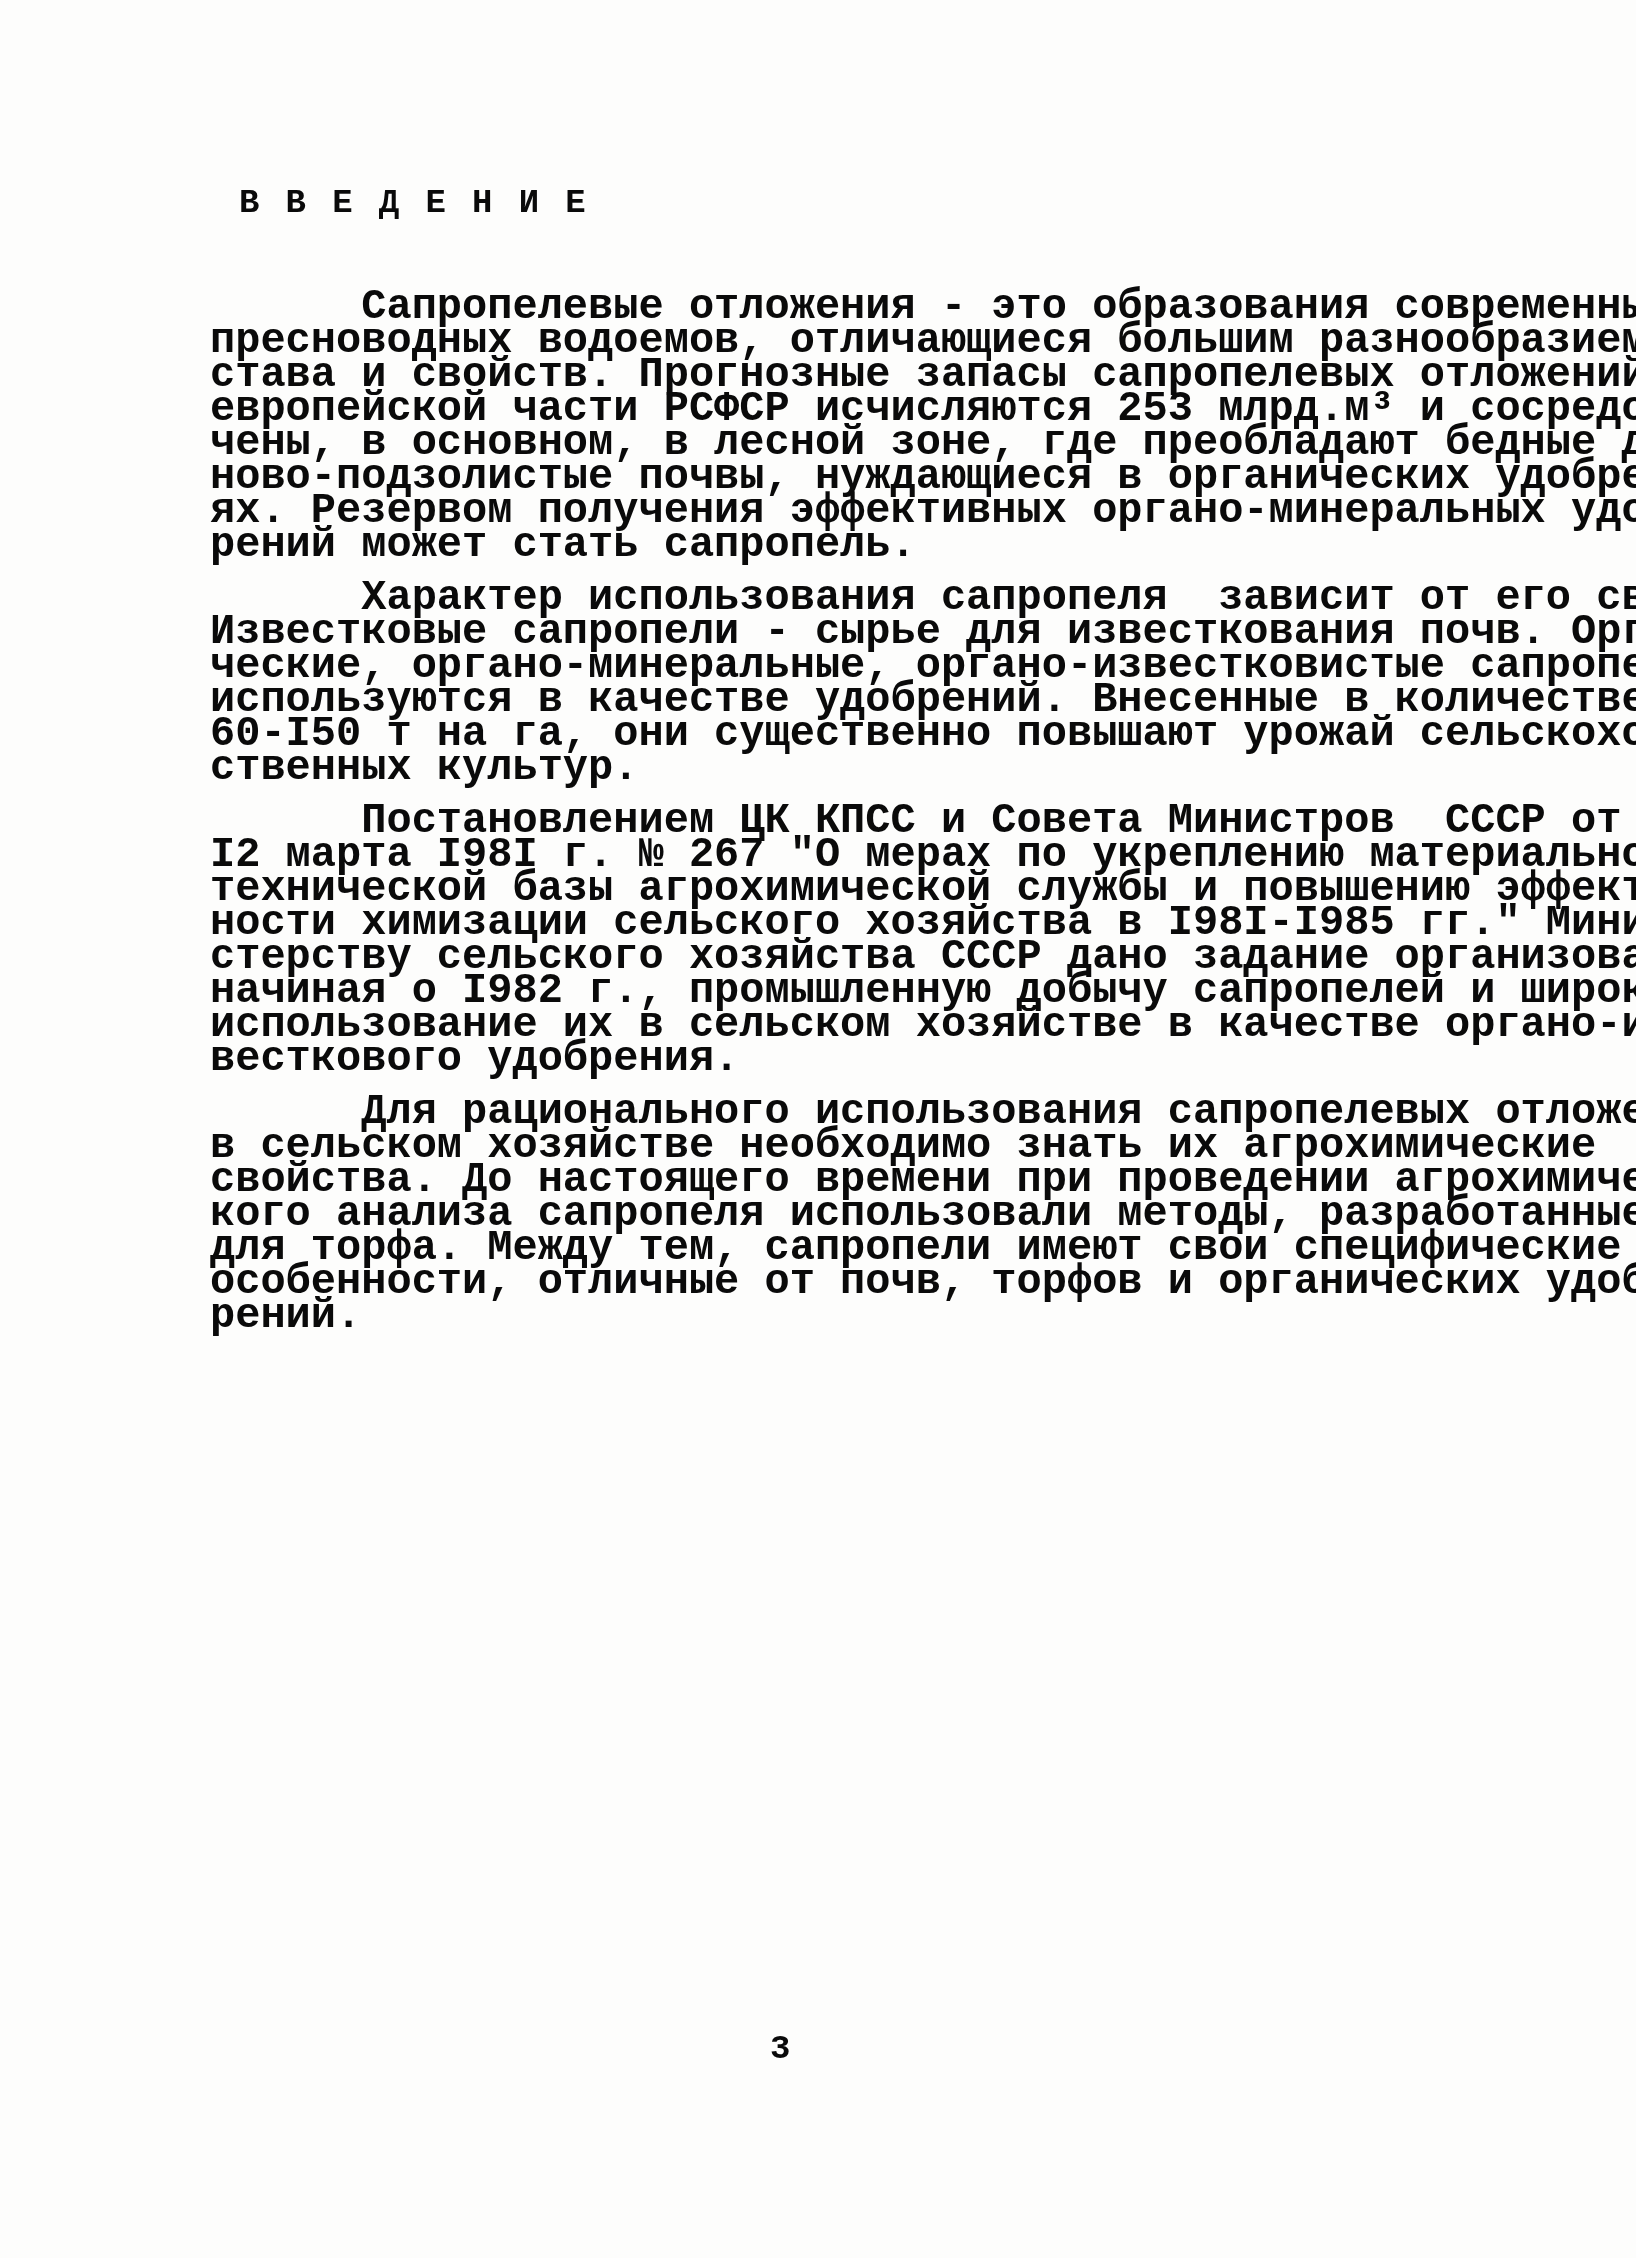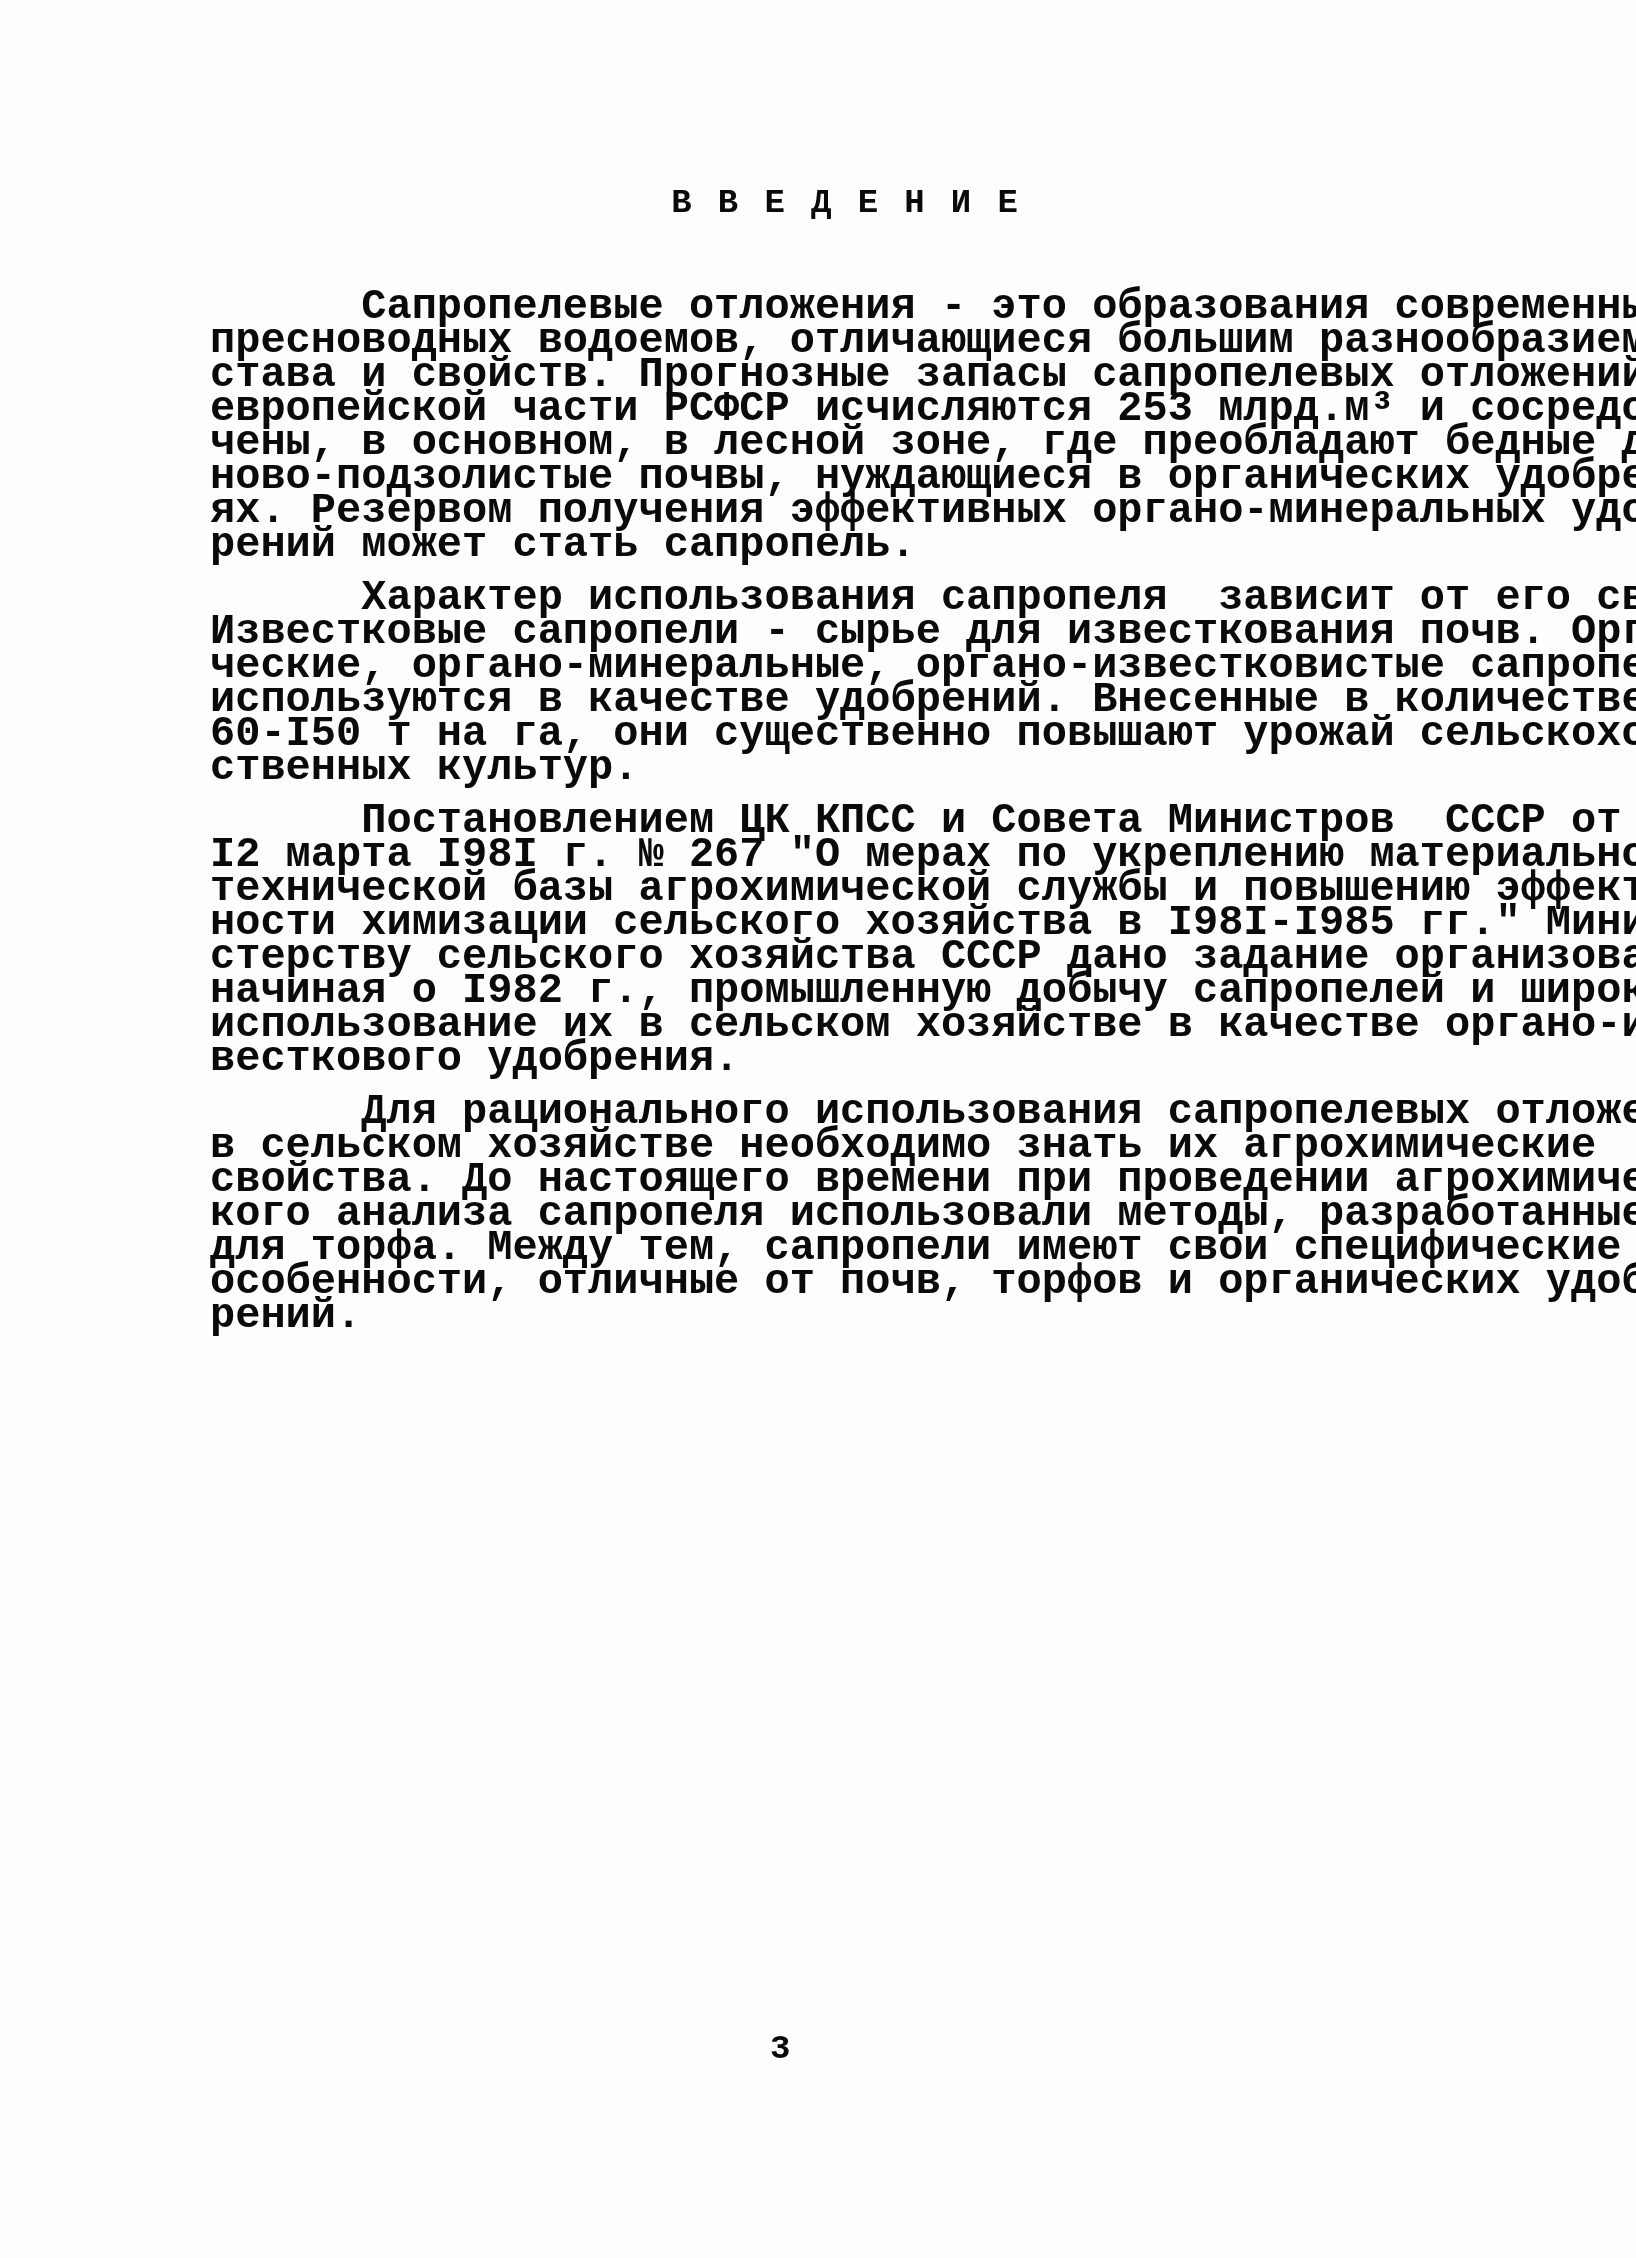--- a/index.html
+++ b/index.html
@@ -16,21 +16,20 @@
     color: #0a0a0a;
     font-family: "Liberation Mono", "DejaVu Sans Mono", monospace;
     overflow: hidden;
   }
   .title {
     position: absolute;
     top: 184px;
     left: 239px;
     width: 1214px;
     margin: 0;
-    text-align: center;
     font-size: 34px;
     font-weight: bold;
     letter-spacing: 2.9px;
     white-space: pre;
   }
   .content {
     position: absolute;
     left: 210px;
     top: 290px;
     width: 1243px;

